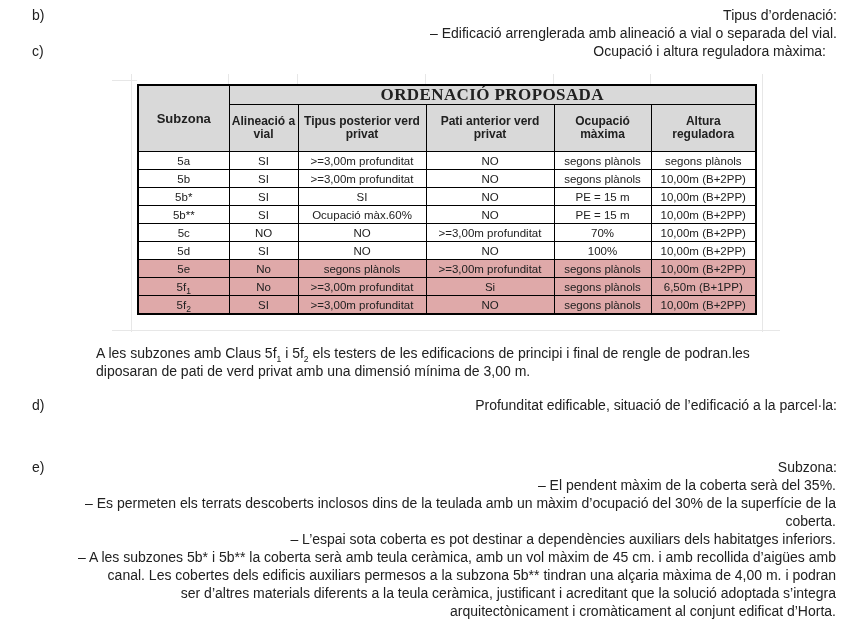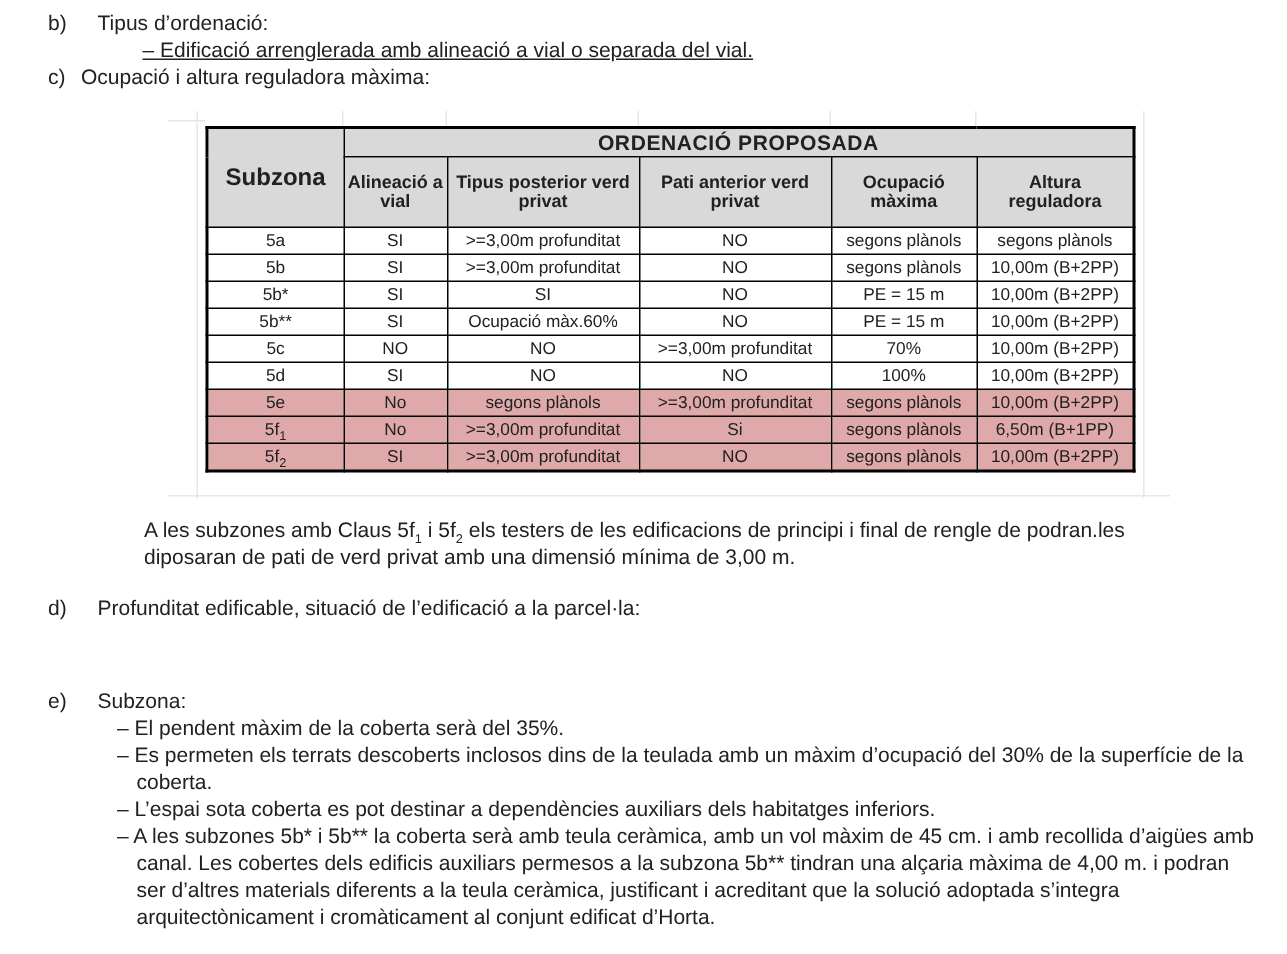--- a/index.html
+++ b/index.html
@@ -4,32 +4,32 @@
 <style>
   html,body{margin:0;padding:0;background:#fff;}
   .page{
     position:relative;width:858px;height:636px;background:#ffffff;overflow:hidden;
     font-family:"Liberation Sans",sans-serif;color:#212121;font-size:14px;line-height:18px;
   }
   .sec{position:absolute;left:32px;}
   .sec .srow{display:flex;}
   .sec .label{flex:0 0 33px;width:33px;}
   .sec-c .label{flex:0 0 22px;width:22px;}
-  .sec .content{width:772px;}
+  .sec .content{width:772px;text-align:right;}
   .bullets > div{padding-left:13px;text-indent:-13px;}
-  .b-indent{margin-left:30px;text-decoration:underline;}
+  .b-indent{margin-left:30px;}
   .e-indent{margin-left:13px;width:758px;}
   .note{position:absolute;left:96px;top:344px;width:740px;}
   sub{font-size:8.5px;line-height:0;}
   
   .tablewrap{position:absolute;left:137px;top:84px;}
   table{border-collapse:collapse;border:2px solid #000;table-layout:fixed;width:618px;}
   td,th{border:1px solid #000;text-align:center;vertical-align:middle;overflow:hidden;padding:0 2px;}
-  .title-cell{height:17px;font-size:14px;font-weight:bold;background:var(--header-bg,#d9d9d9);letter-spacing:.4px;}
-  .corner{background:var(--header-bg,#d9d9d9);font-weight:bold;font-size:16px;}
+  .title-cell{height:17px;font-size:17px;font-weight:bold;background:var(--header-bg,#d9d9d9);letter-spacing:.4px;font-family:Liberation Serif, serif;}
+  .corner{background:var(--header-bg,#d9d9d9);font-weight:bold;font-size:13px;}
   .colhead{height:46px;background:var(--header-bg,#d9d9d9);font-weight:bold;font-size:12px;line-height:13px;}
   tbody td{height:17px;font-size:11.5px;line-height:12px;white-space:nowrap;}
   tr.hl td{background:var(--hl-bg,#dfa9a9);}
   
   .gridline{position:absolute;background:#e7e7e7;}
 </style>
 </head>
 <body>
 
 <div class="page">

